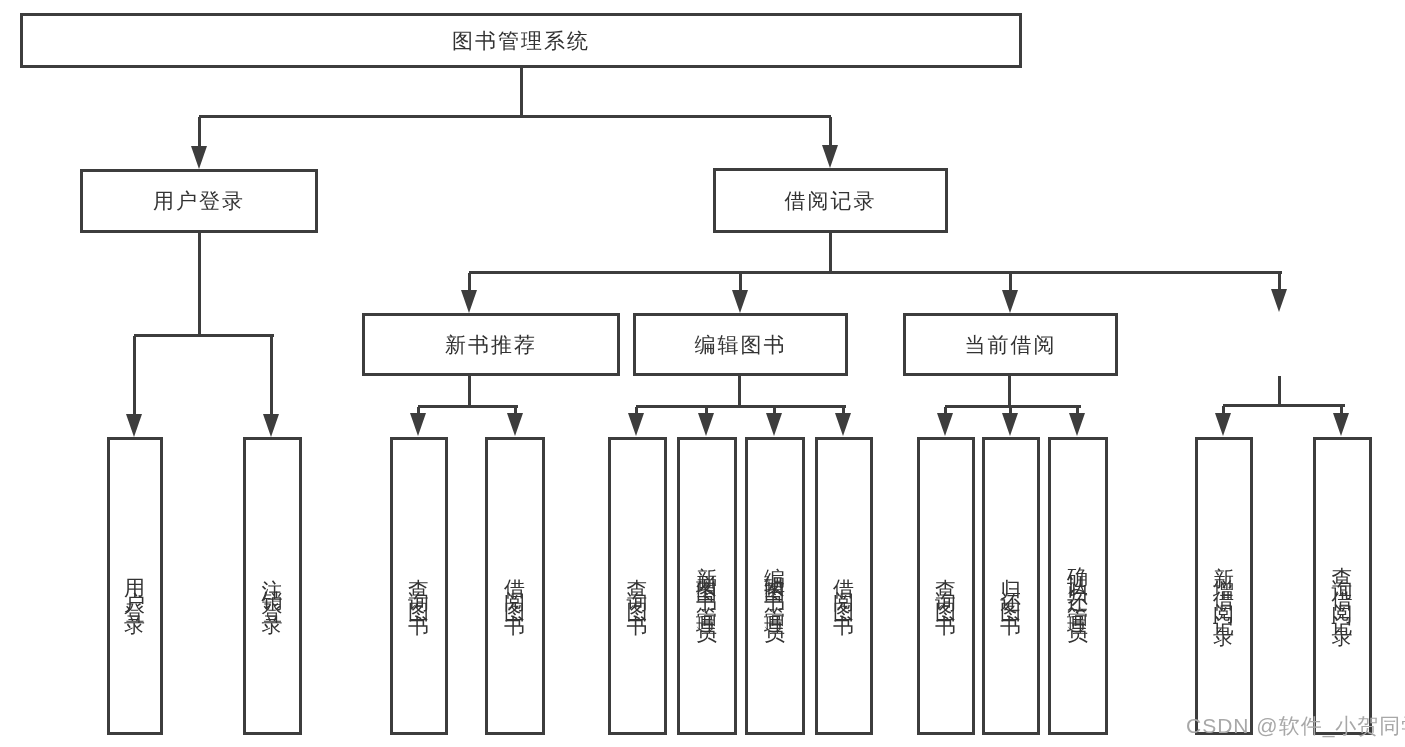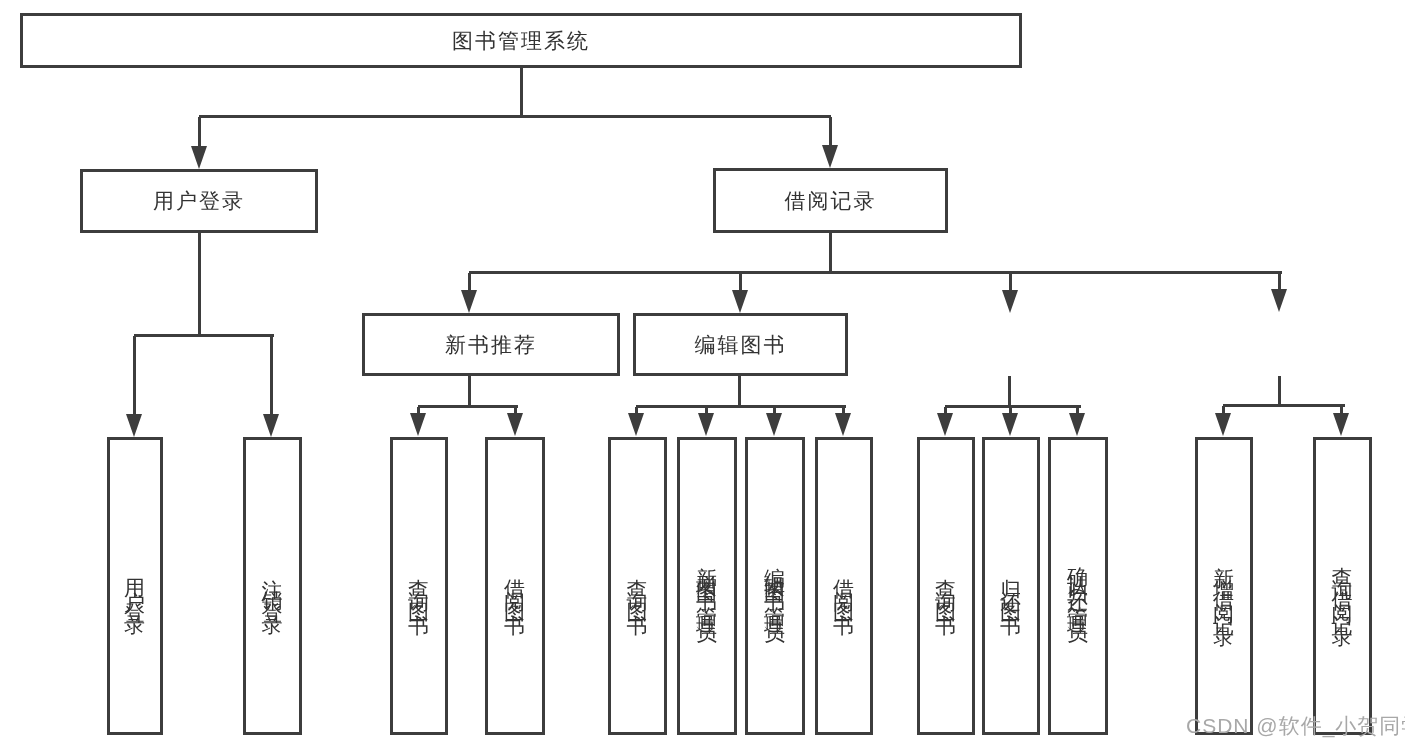--- a/index.html
+++ b/index.html
@@ -113,20 +113,23 @@
   <div class="ah" style="left:1002px;top:290px"></div>
   <div class="vl" style="left:1278px;top:273px;height:18px"></div>
   <div class="ah" style="left:1271px;top:289px"></div>
 
   <div class="hbox" style="left:362px;top:313px;width:258px;height:63px">
     <span>新书推荐</span>
   </div>
   <div class="hbox" style="left:633px;top:313px;width:215px;height:63px">
     <span>编辑图书</span>
   </div>
+  <div class="hbox" style="left:903px;top:313px;width:215px;height:63px">
+    <span>当前借阅</span>
+  </div>
 
   <div class="vl" style="left:468px;top:376px;height:31px"></div>
   <div class="hl" style="left:418px;top:405px;width:100px"></div>
   <div class="vl" style="left:417px;top:407px;height:9px"></div>
   <div class="ah" style="left:410px;top:413px"></div>
   <div class="vl" style="left:514px;top:407px;height:9px"></div>
   <div class="ah" style="left:507px;top:413px"></div>
 
   <div class="vl" style="left:738px;top:376px;height:31px"></div>
   <div class="hl" style="left:636px;top:405px;width:210px"></div>

